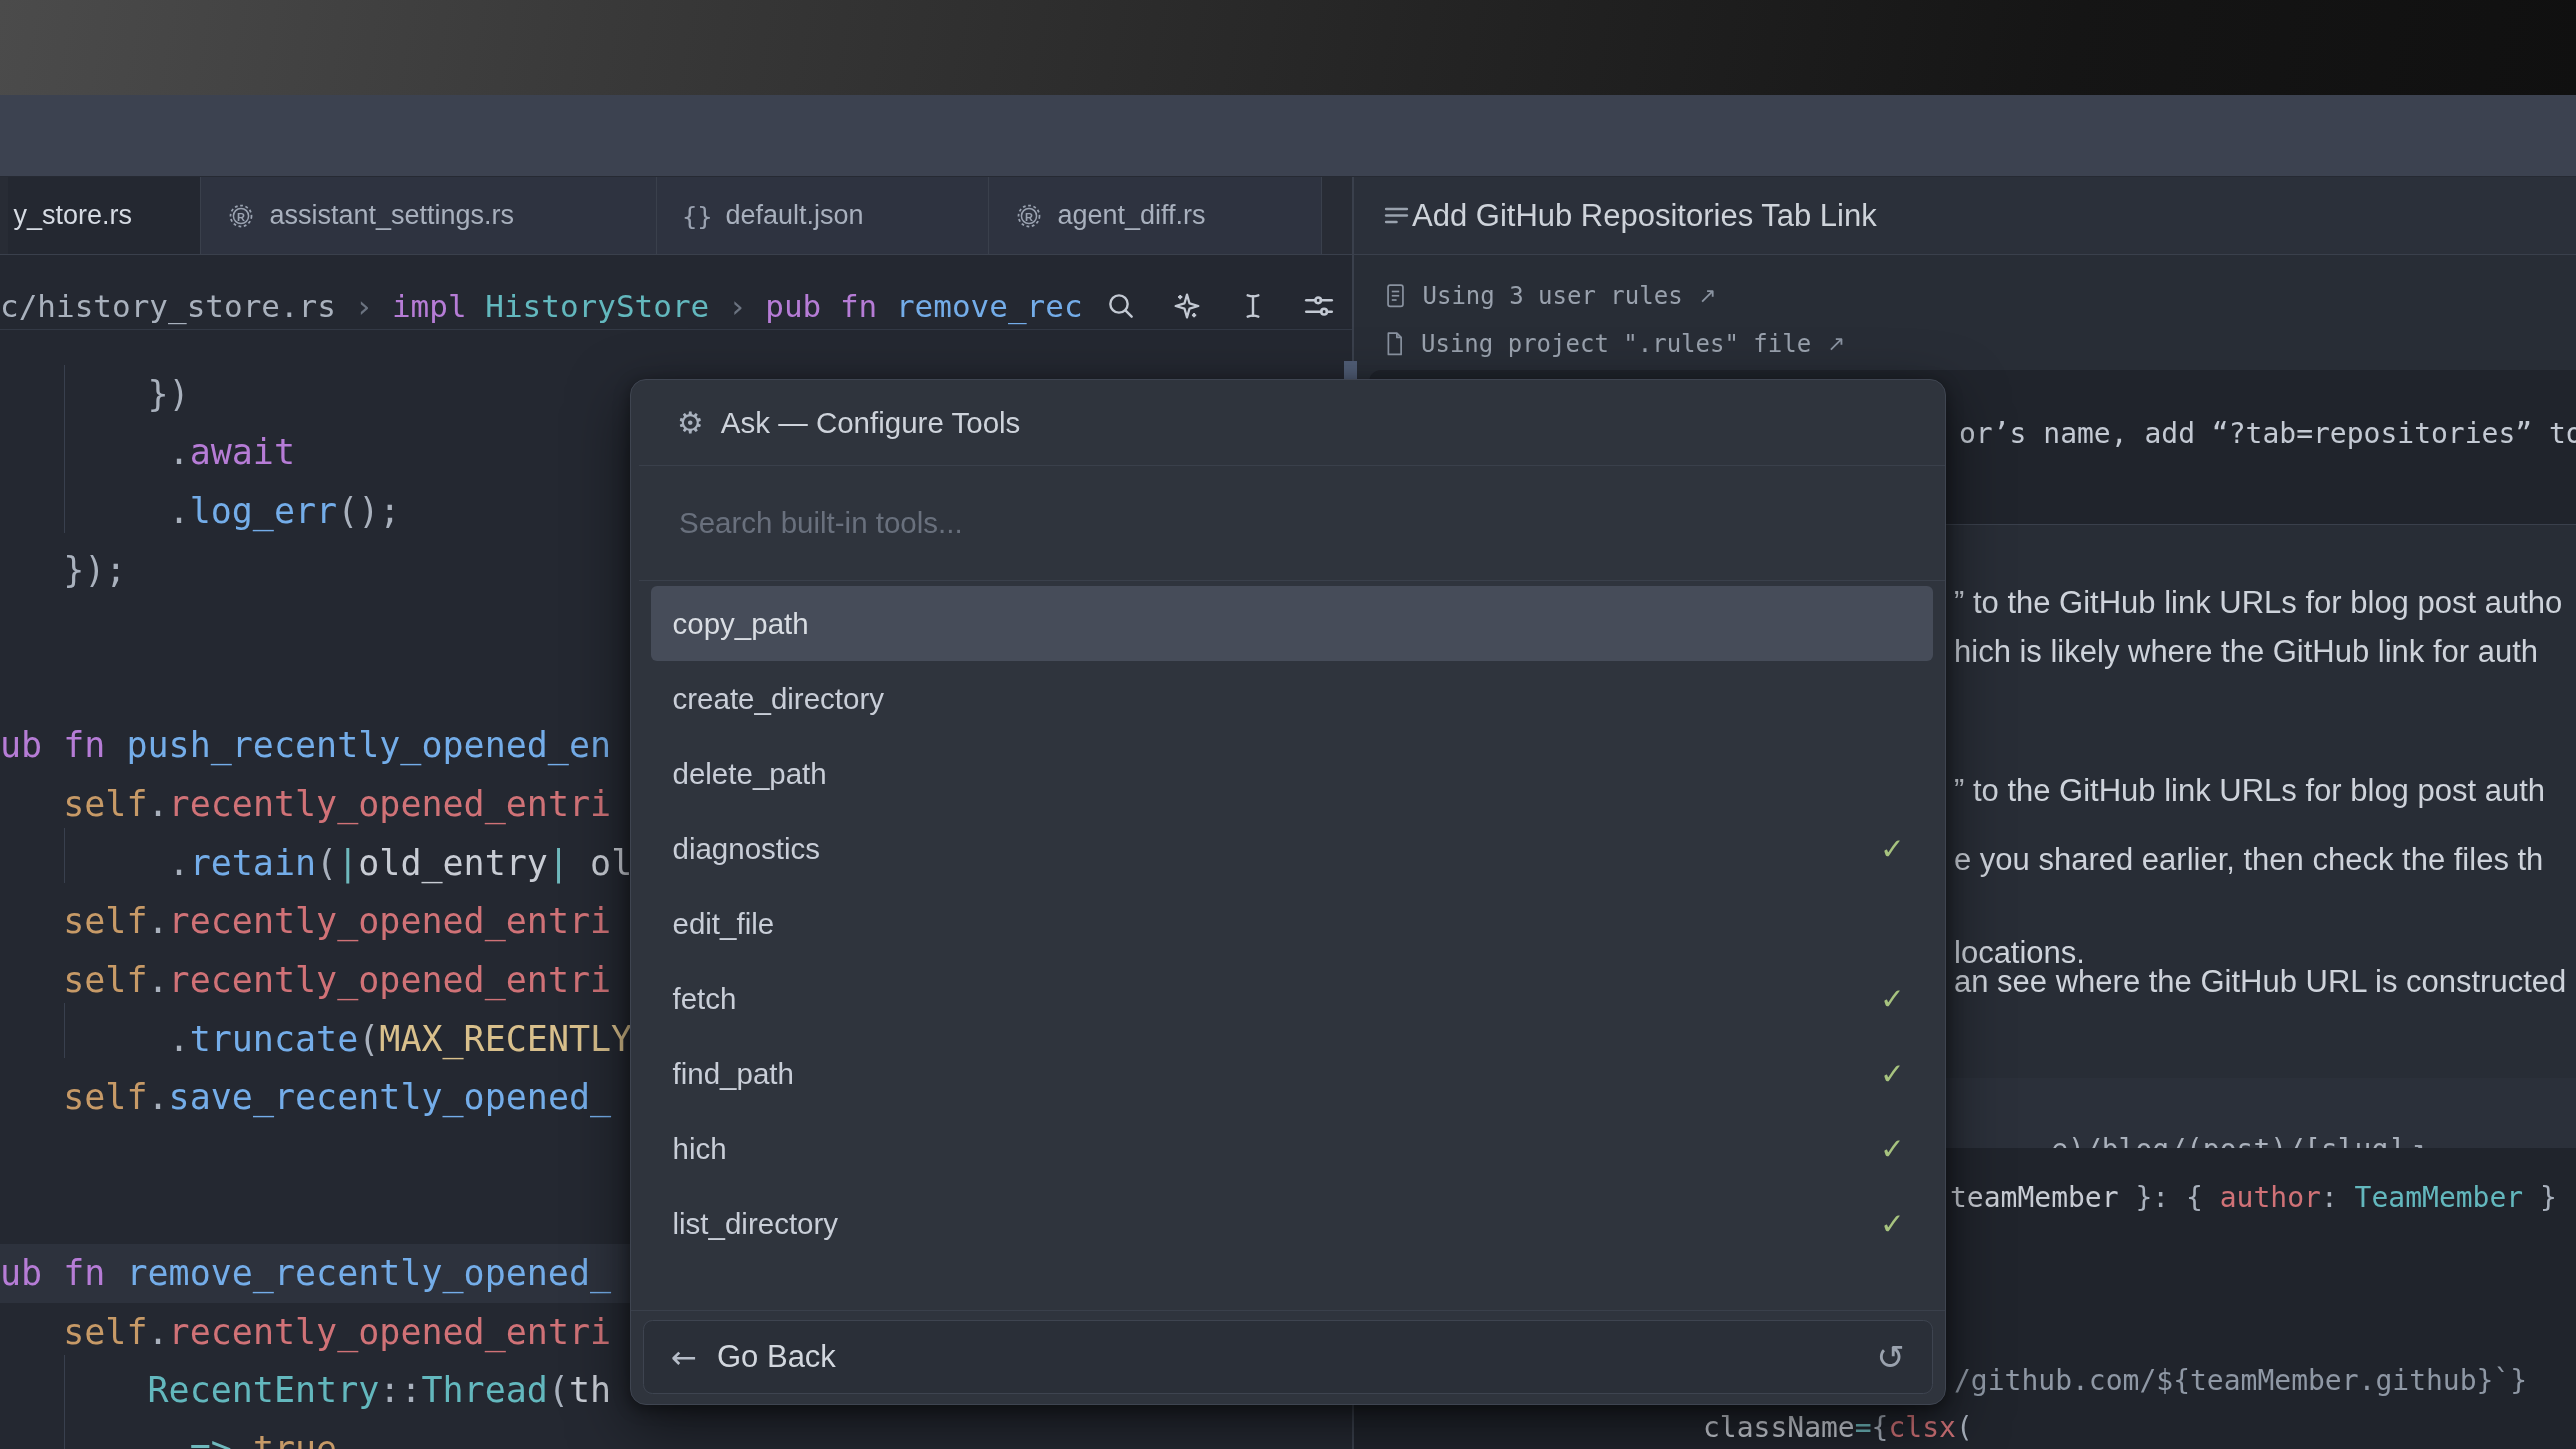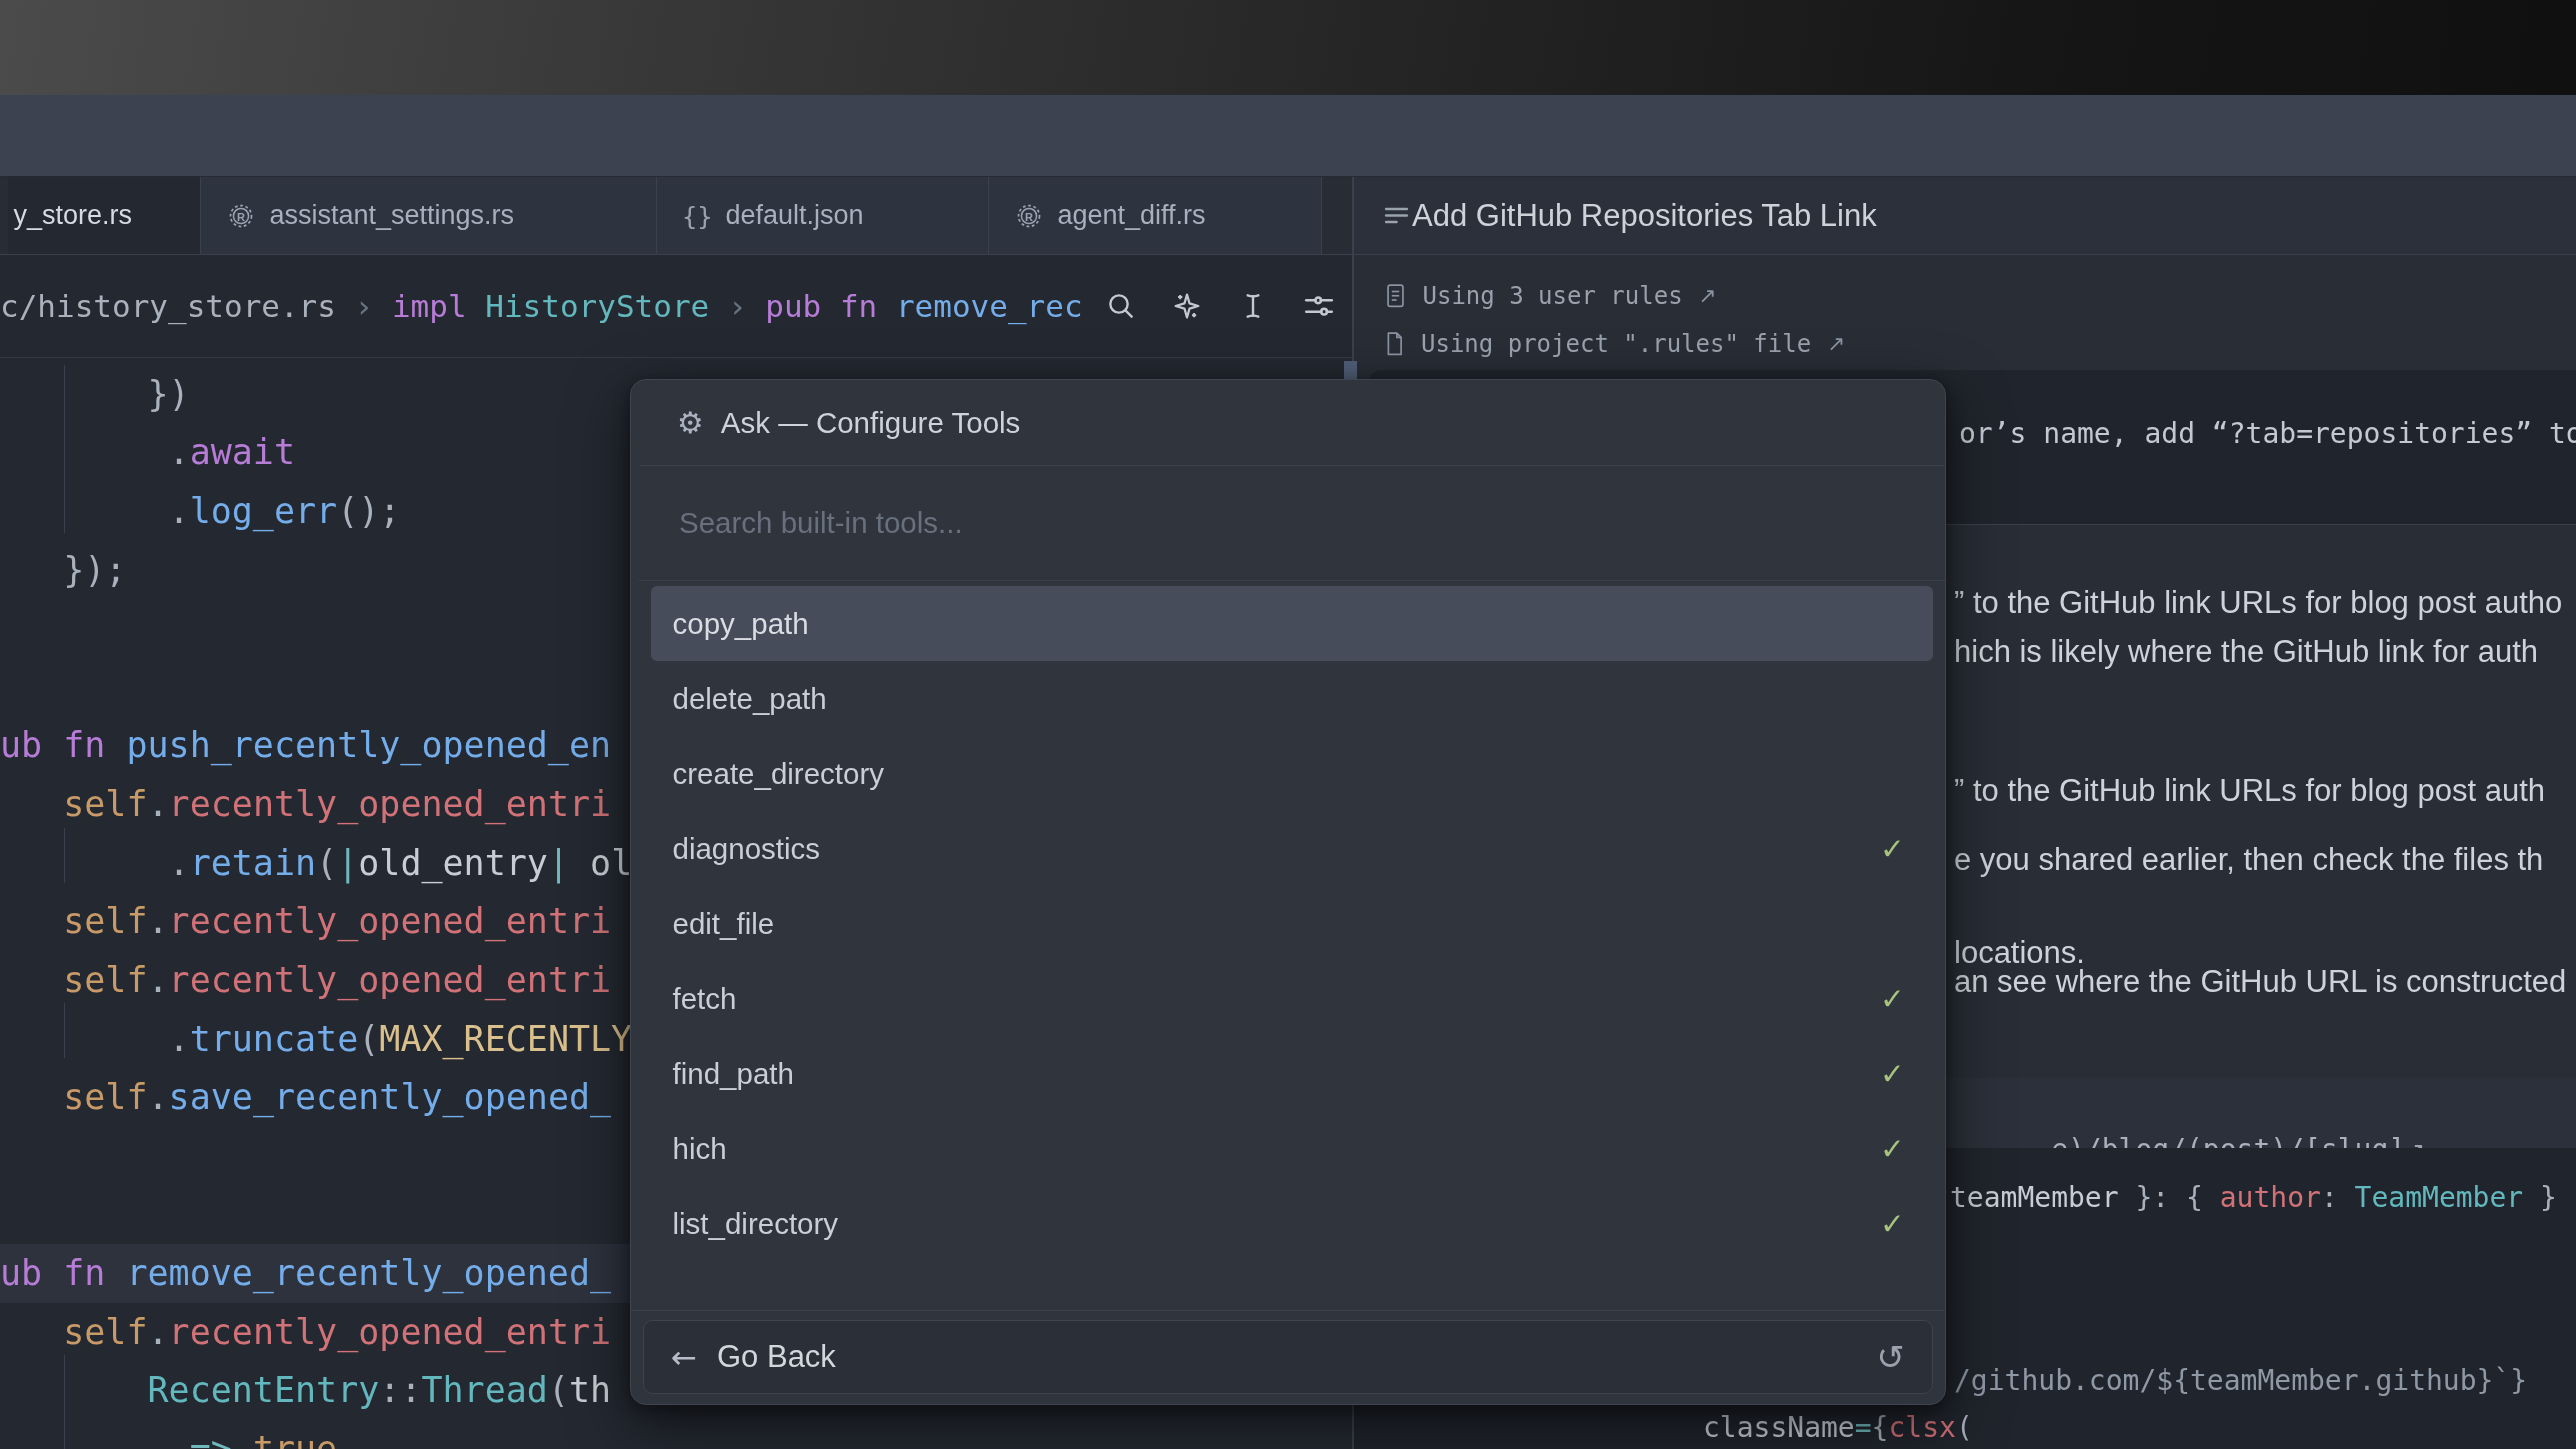--- a/index.html
+++ b/index.html
@@ -23,21 +23,21 @@
   .tab.active{background:#242831;color:#d6dbe3;}
   .tab:nth-child(1){width:193px;padding-left:5.4px;}
   .tab:nth-child(2){width:456px;}
   .tab:nth-child(3){width:332px;}
   .tab:nth-child(4){width:333px;}
   .tab-fill{flex:1 1 auto;background:#282c35;}
   .tab .ticon{display:inline-flex;align-items:center;justify-content:center;width:29.5px;height:29.5px;flex:0 0 auto;color:#9aa2b0;}
   .braces-icon{font-family:"DejaVu Sans Mono",monospace;font-size:25.5px;color:#9aa2b0;}
 
   
-  .toolbar{left:0;top:255px;width:1352px;height:103px;background:#242831;border-bottom:1.3px solid #333945;box-sizing:border-box;}
+  .toolbar{left:0;top:255px;width:1352px;height:75px;background:#242831;border-bottom:1.3px solid #333945;box-sizing:border-box;}
   .crumbs{position:absolute;left:0;top:0;height:102px;width:1100px;display:flex;align-items:center;
           font-size:31px;white-space:pre;overflow:hidden;}
   .toolbar-icons{position:absolute;right:16px;top:0;height:102px;display:flex;align-items:center;gap:31px;}
   .tool-icon{width:35px;height:35px;display:inline-flex;align-items:center;justify-content:center;color:#c3c9d3;}
 
   
   .tk-path{color:#a9b1bd}.tk-sep{color:#6b7380}
   .tk-kw{color:#b67cd6}.tk-fn{color:#74ade9}.tk-type{color:#63b8be}
   .tk-field{color:#d07277}.tk-self{color:#c79a67}.tk-const{color:#d9c08c}
   .tk-punct{color:#a9b1bd}.tk-plain{color:#c8ccd4}.tk-op{color:#6fb9bd}
@@ -262,24 +262,24 @@
     <span>Ask — Configure Tools</span>
   </div>
   <div class="modal-search">
     <input type="text" placeholder="Search built-in tools..." style="">
   </div>
   <div class="tool-list" id="tool-list">
       <div class="tool-item sel">
         <span>copy_path</span>
       </div>
       <div class="tool-item">
+        <span>create_directory</span>
+      </div>
+      <div class="tool-item">
         <span>delete_path</span>
-      </div>
-      <div class="tool-item">
-        <span>create_directory</span>
       </div>
       <div class="tool-item">
         <span>diagnostics</span>
         <span class="tool-check">✓</span>
       </div>
       <div class="tool-item">
         <span>edit_file</span>
       </div>
       <div class="tool-item">
         <span>fetch</span>

